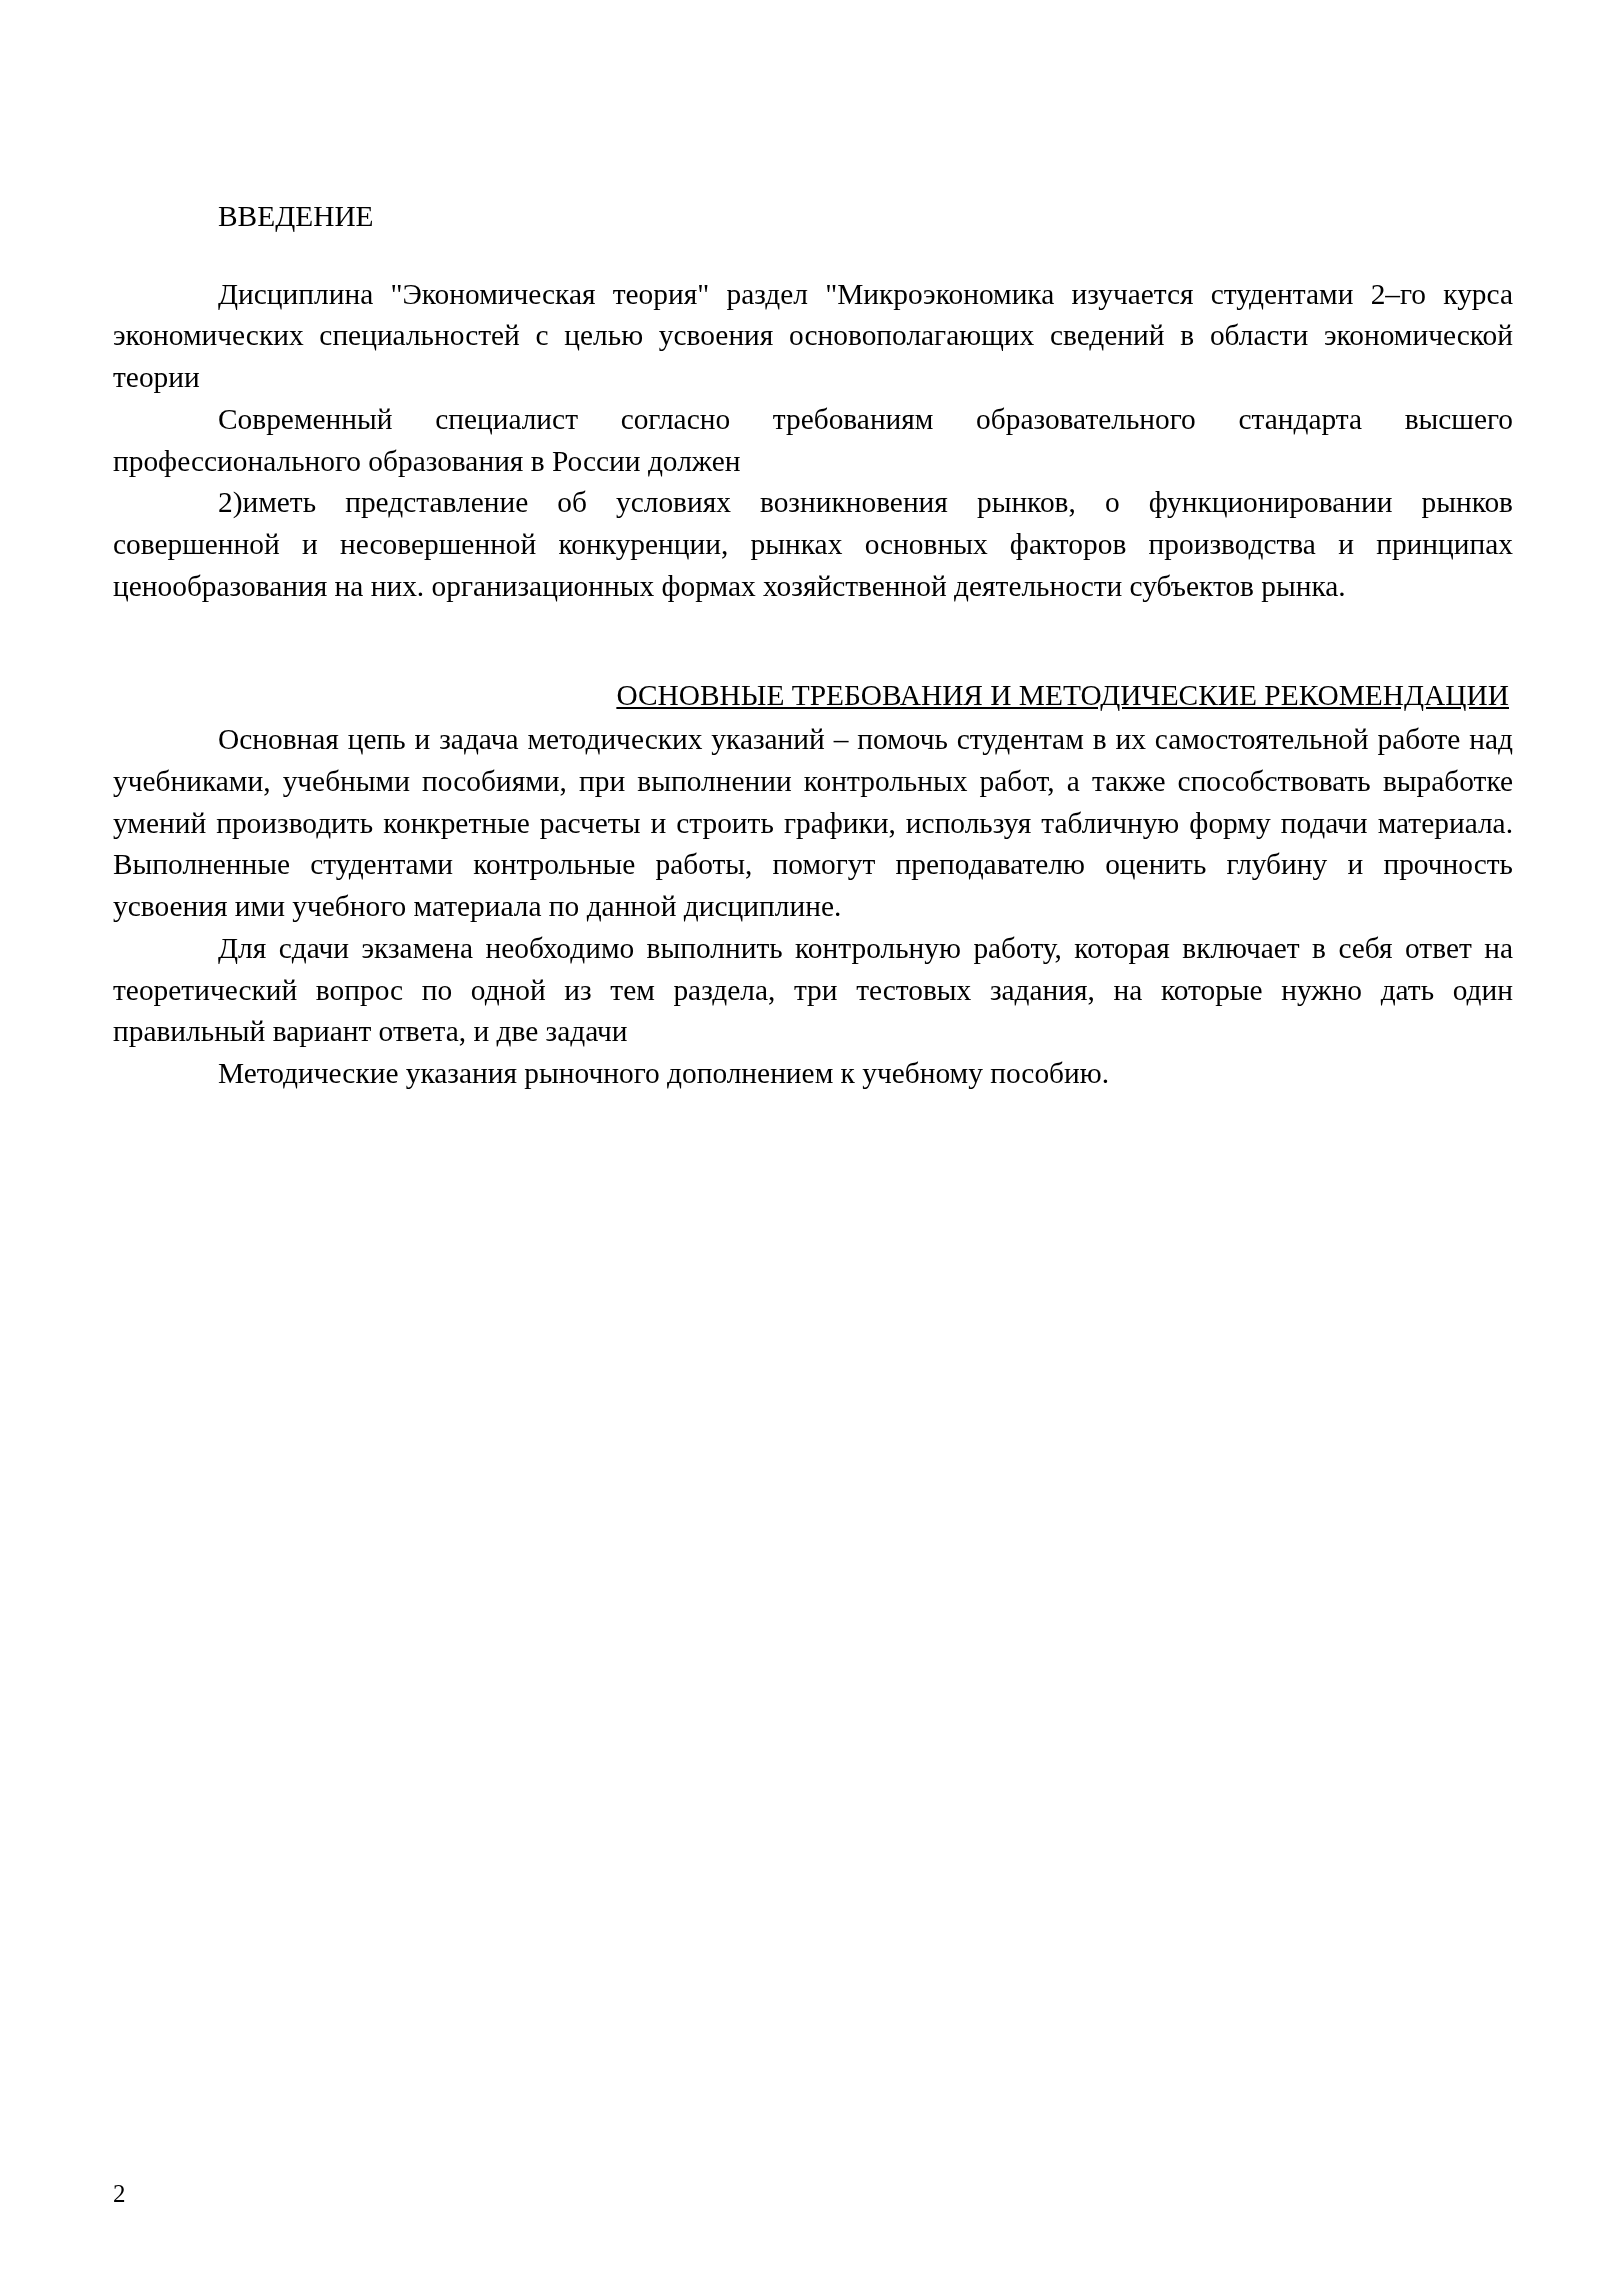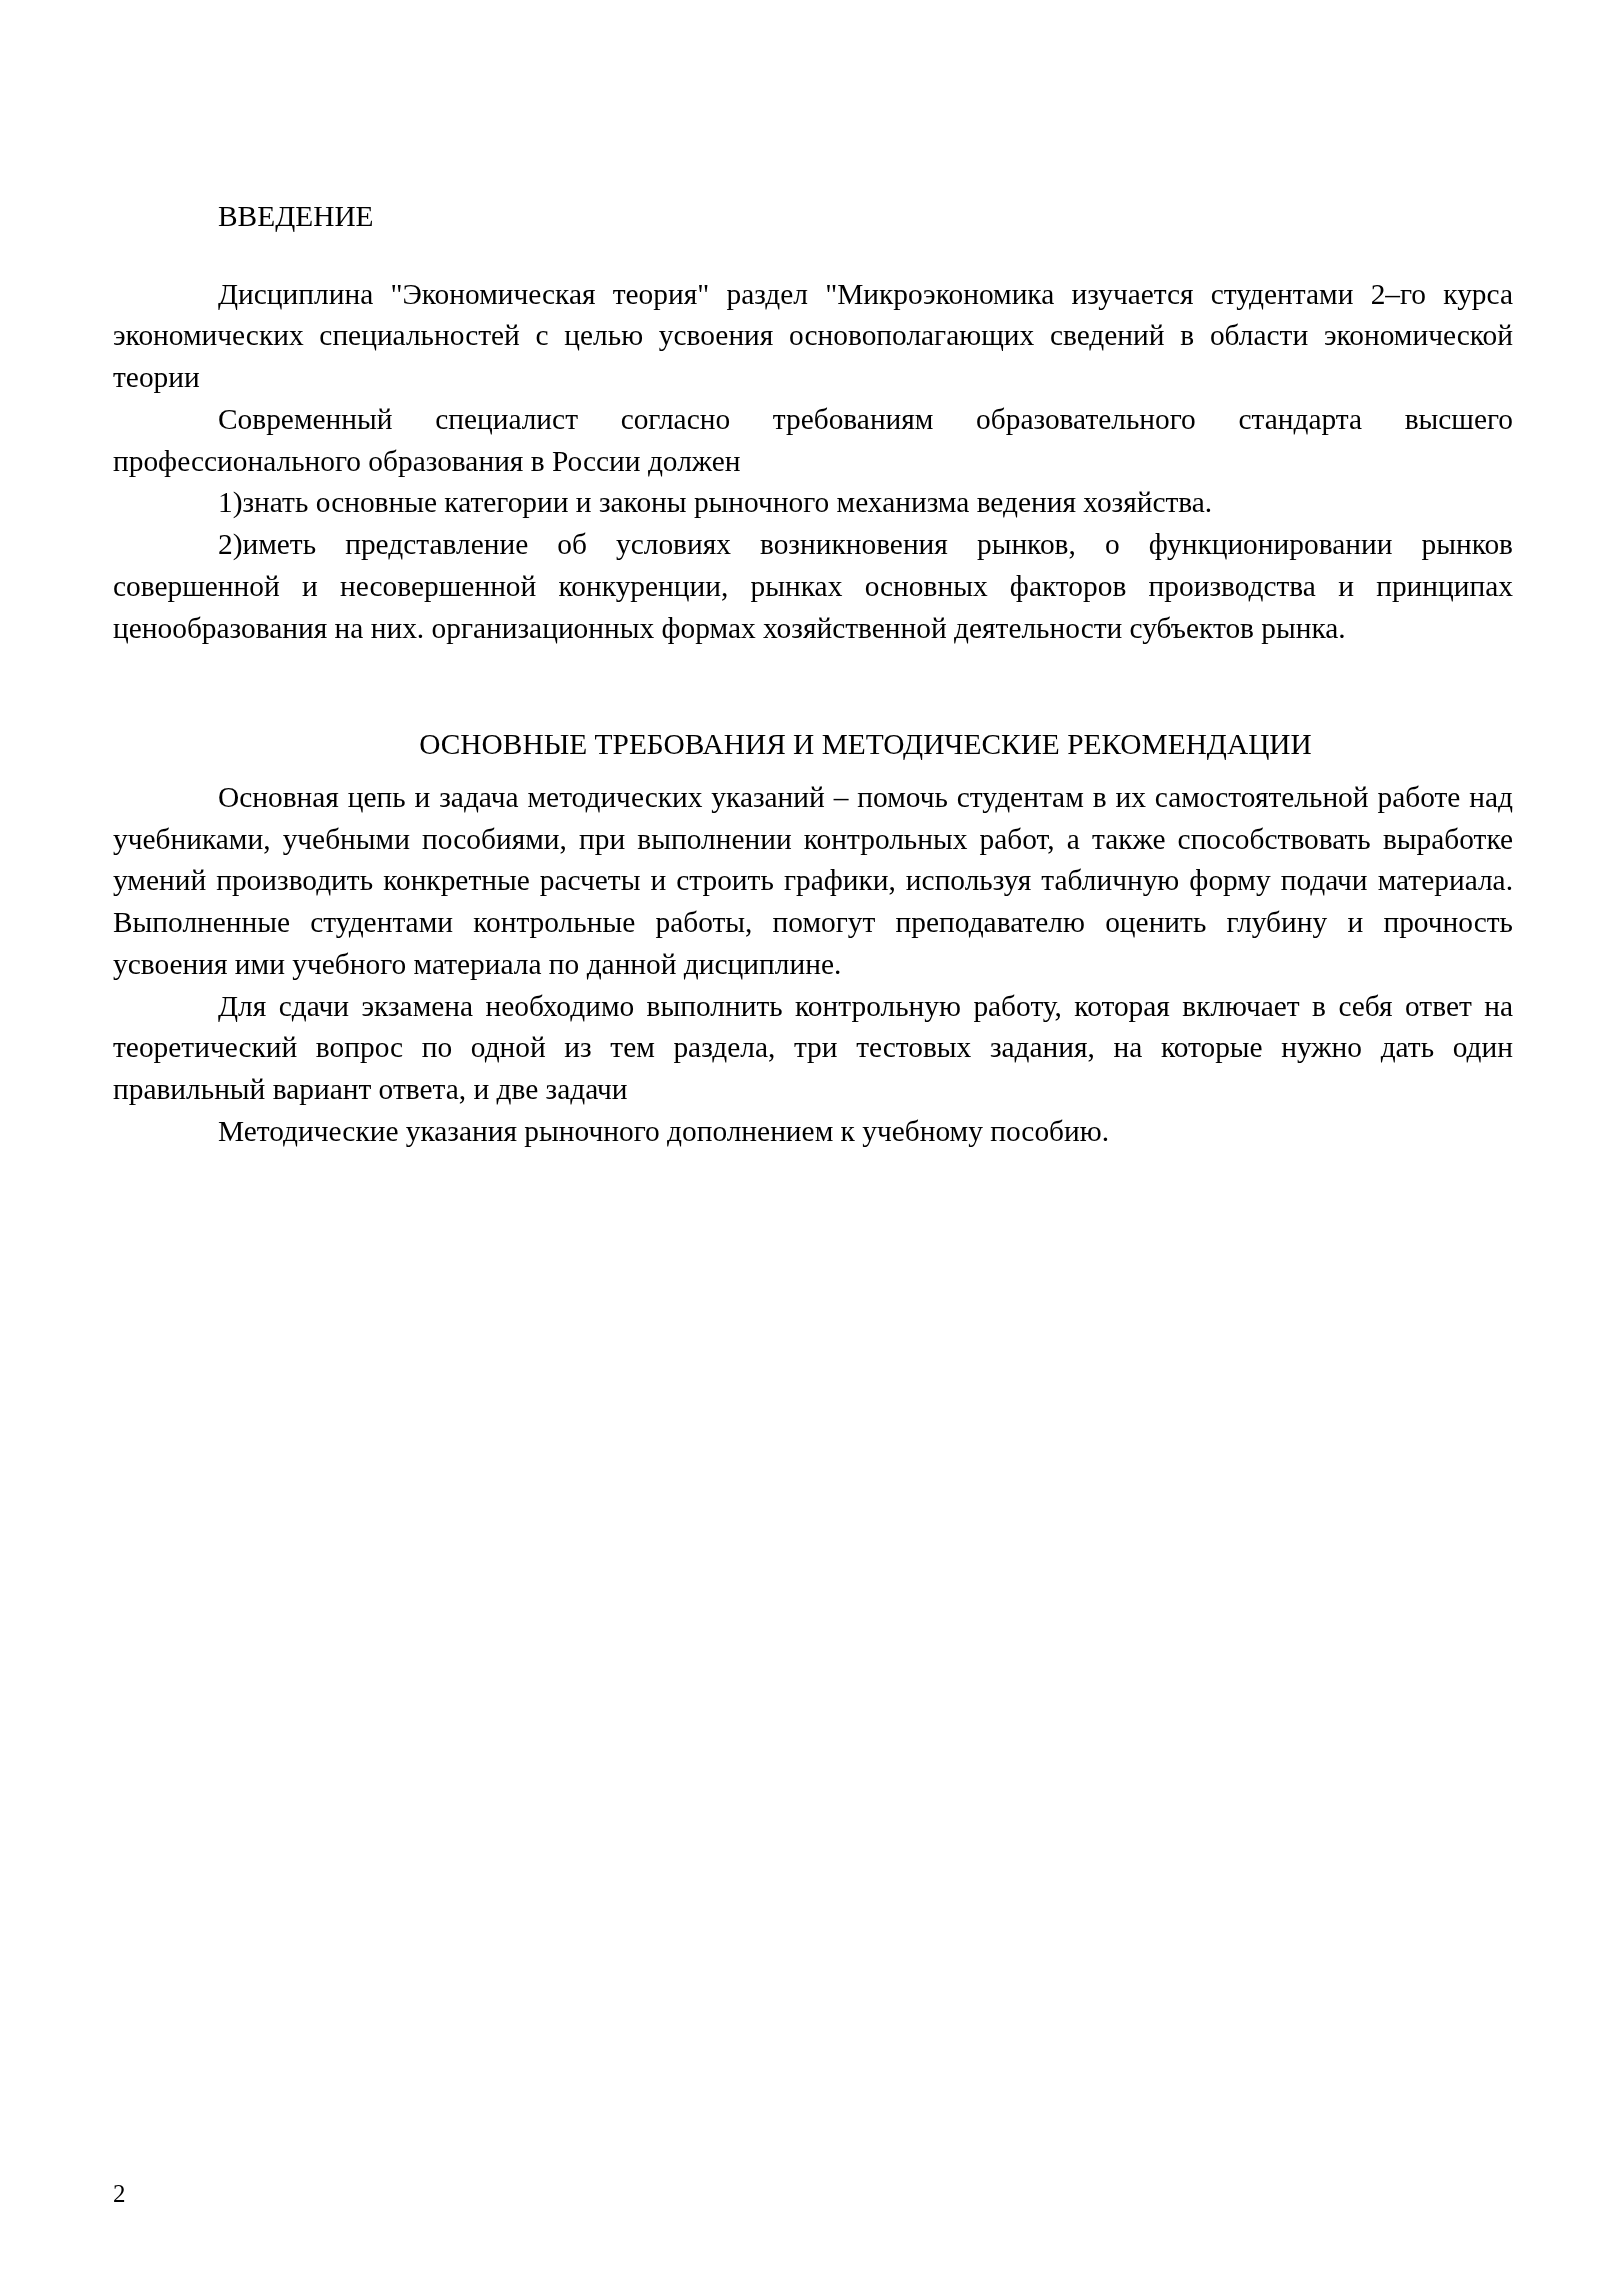--- a/index.html
+++ b/index.html
@@ -32,24 +32,25 @@
   .heading {
     font-size: 29.4px;
     line-height: 1.38;
     margin: 0 0 0 105px;
     text-align: left;
     white-space: pre;
   }
   .heading-center {
     font-size: 29.4px;
     line-height: 1.38;
-    margin: 12px;
+    margin: 4px;
     padding-left: 105px;
-    text-align: center;
+    text-align: right;
     white-space: pre;
+    text-decoration: underline;
   }
   p.para {
     font-size: 29.4px;
     line-height: 1.42;
     margin: 0;
     text-align: justify;
     text-indent: 105px;
     hyphens: none;
   }
   .gap-small { height: 37px; }
@@ -68,21 +69,20 @@
 
 <div class="page">
 
   <div class="content">
 
     <div>
       <div class="heading">ВВЕДЕНИЕ</div>
       <div class="gap-small"></div>
       <p class="para">Дисциплина "Экономическая теория" раздел "Микроэкономика изучается студентами 2–го курса экономических специальностей с целью усвоения основополагающих сведений в области экономической теории</p>
       <p class="para">Современный специалист согласно требованиям образовательного стандарта высшего профессионального образования в России должен</p>
-      <p class="para">1)знать основные категории и законы рыночного механизма ведения хозяйства.</p>
       <p class="para">2)иметь представление об условиях возникновения рынков, о функционировании рынков совершенной и несовершенной конкуренции, рынках основных факторов производства и принципах ценообразования на них. организационных формах хозяйственной деятельности субъектов рынка.</p>
     </div>
 
     <div class="gap-section"></div>
 
     <div>
       <div class="heading-center">ОСНОВНЫЕ ТРЕБОВАНИЯ И МЕТОДИЧЕСКИЕ РЕКОМЕНДАЦИИ</div>
       <p class="para">Основная цепь и задача методических указаний – помочь студентам в их самостоятельной работе над учебниками, учебными пособиями, при выполнении контрольных работ, а также способствовать выработке умений производить конкретные расчеты и строить графики, используя табличную форму подачи материала. Выполненные студентами контрольные работы, помогут преподавателю оценить глубину и прочность усвоения ими учебного материала по данной дисциплине.</p>
       <p class="para">Для сдачи экзамена необходимо выполнить контрольную работу, которая включает в себя ответ на теоретический вопрос по одной из тем раздела, три тестовых задания, на которые нужно дать один правильный вариант ответа, и две задачи</p>
       <p class="para">Методические указания рыночного дополнением к учебному пособию.</p>

